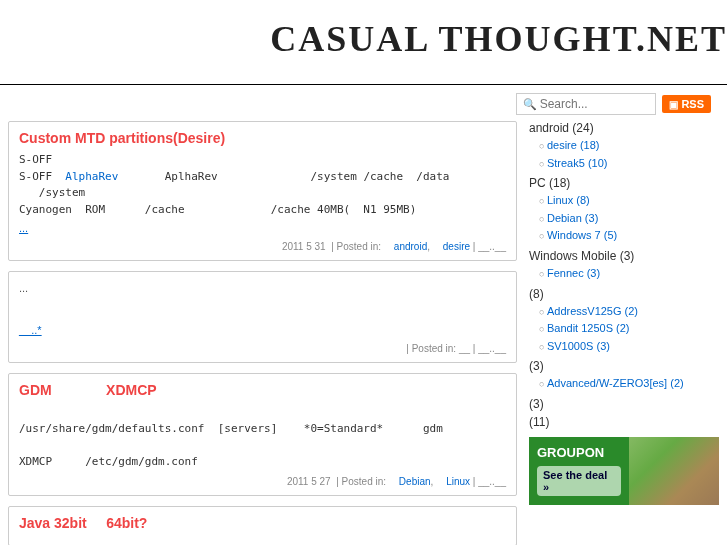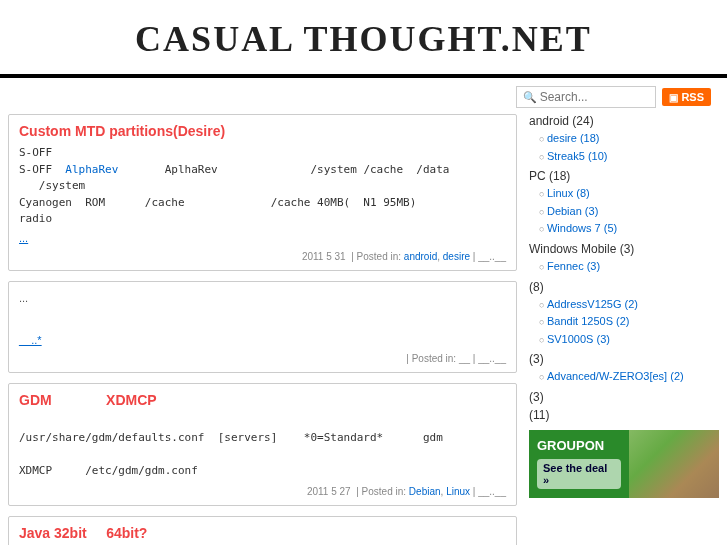--- a/index.html
+++ b/index.html
@@ -1,21 +1,21 @@
 <!DOCTYPE html>
 <html><head>
   <meta charset="utf-8">
   <style>
     * { margin: 0; padding: 0; box-sizing: border-box; }
     body { font-family: Arial, sans-serif; font-size: 12px; background: #fff; color: #333; }
 
     .site-header {
-      text-align: center;
-      padding: 18px 0 14px 0;
-      border-bottom: 4px solid #000000;
+      text-align: right;
+      padding: 18px 0 24px 0;
+      border-bottom: 1px solid #000000;
     }
     .site-title {
       font-size: 36px;
       font-weight: bold;
       color: #222;
       letter-spacing: 2px;
       font-family: Georgia, serif;
     }
 
     .search-bar {
@@ -95,20 +95,21 @@
     }
     .post-meta {
       text-align: right;
       font-size: 10px;
       color: #888;
       margin-top: 6px;
     }
     .post-meta a {
       color: #06c;
       text-decoration: none;
+      margin-left: 10px;
     }
     .read-more {
       color: #06c;
       font-size: 11px;
       display: inline-block;
       margin-top: 4px;
     }
     .post-code {
       font-family: monospace;
       font-size: 11px;
@@ -199,21 +200,20 @@
 <div class="main-layout">
 
   <div class="content-area">
 
     <div class="post-box">
       <div class="post-title">Custom MTD partitions(Desire)</div>
       <div class="post-body post-code">
         <div>S-OFF</div>
         <div>S-OFF &nbsp;<a href="#">AlphaRev</a> &nbsp;&nbsp;&nbsp;&nbsp;&nbsp; AplhaRev &nbsp;&nbsp;&nbsp;&nbsp;&nbsp;&nbsp;&nbsp;&nbsp;&nbsp;&nbsp;&nbsp;&nbsp; /system /cache &nbsp;/data &nbsp;&nbsp;&nbsp;/system</div>
         <div>Cyanogen &nbsp;ROM &nbsp;&nbsp;&nbsp;&nbsp;&nbsp;/cache &nbsp;&nbsp;&nbsp;&nbsp;&nbsp;&nbsp;&nbsp;&nbsp;&nbsp;&nbsp;&nbsp;&nbsp;/cache 40MB( &nbsp;N1 95MB)</div>
-        <div>radio</div>
       </div>
       <a href="#" class="read-more">...</a>
       <div class="post-meta">
         2011 5 31 &nbsp;| Posted in: <a href="#">android</a>, <a href="#">desire</a> | __..__
       </div>
     </div>
 
     <div class="post-box">
       <div class="post-body empty-post-body">
         <div>...</div>

